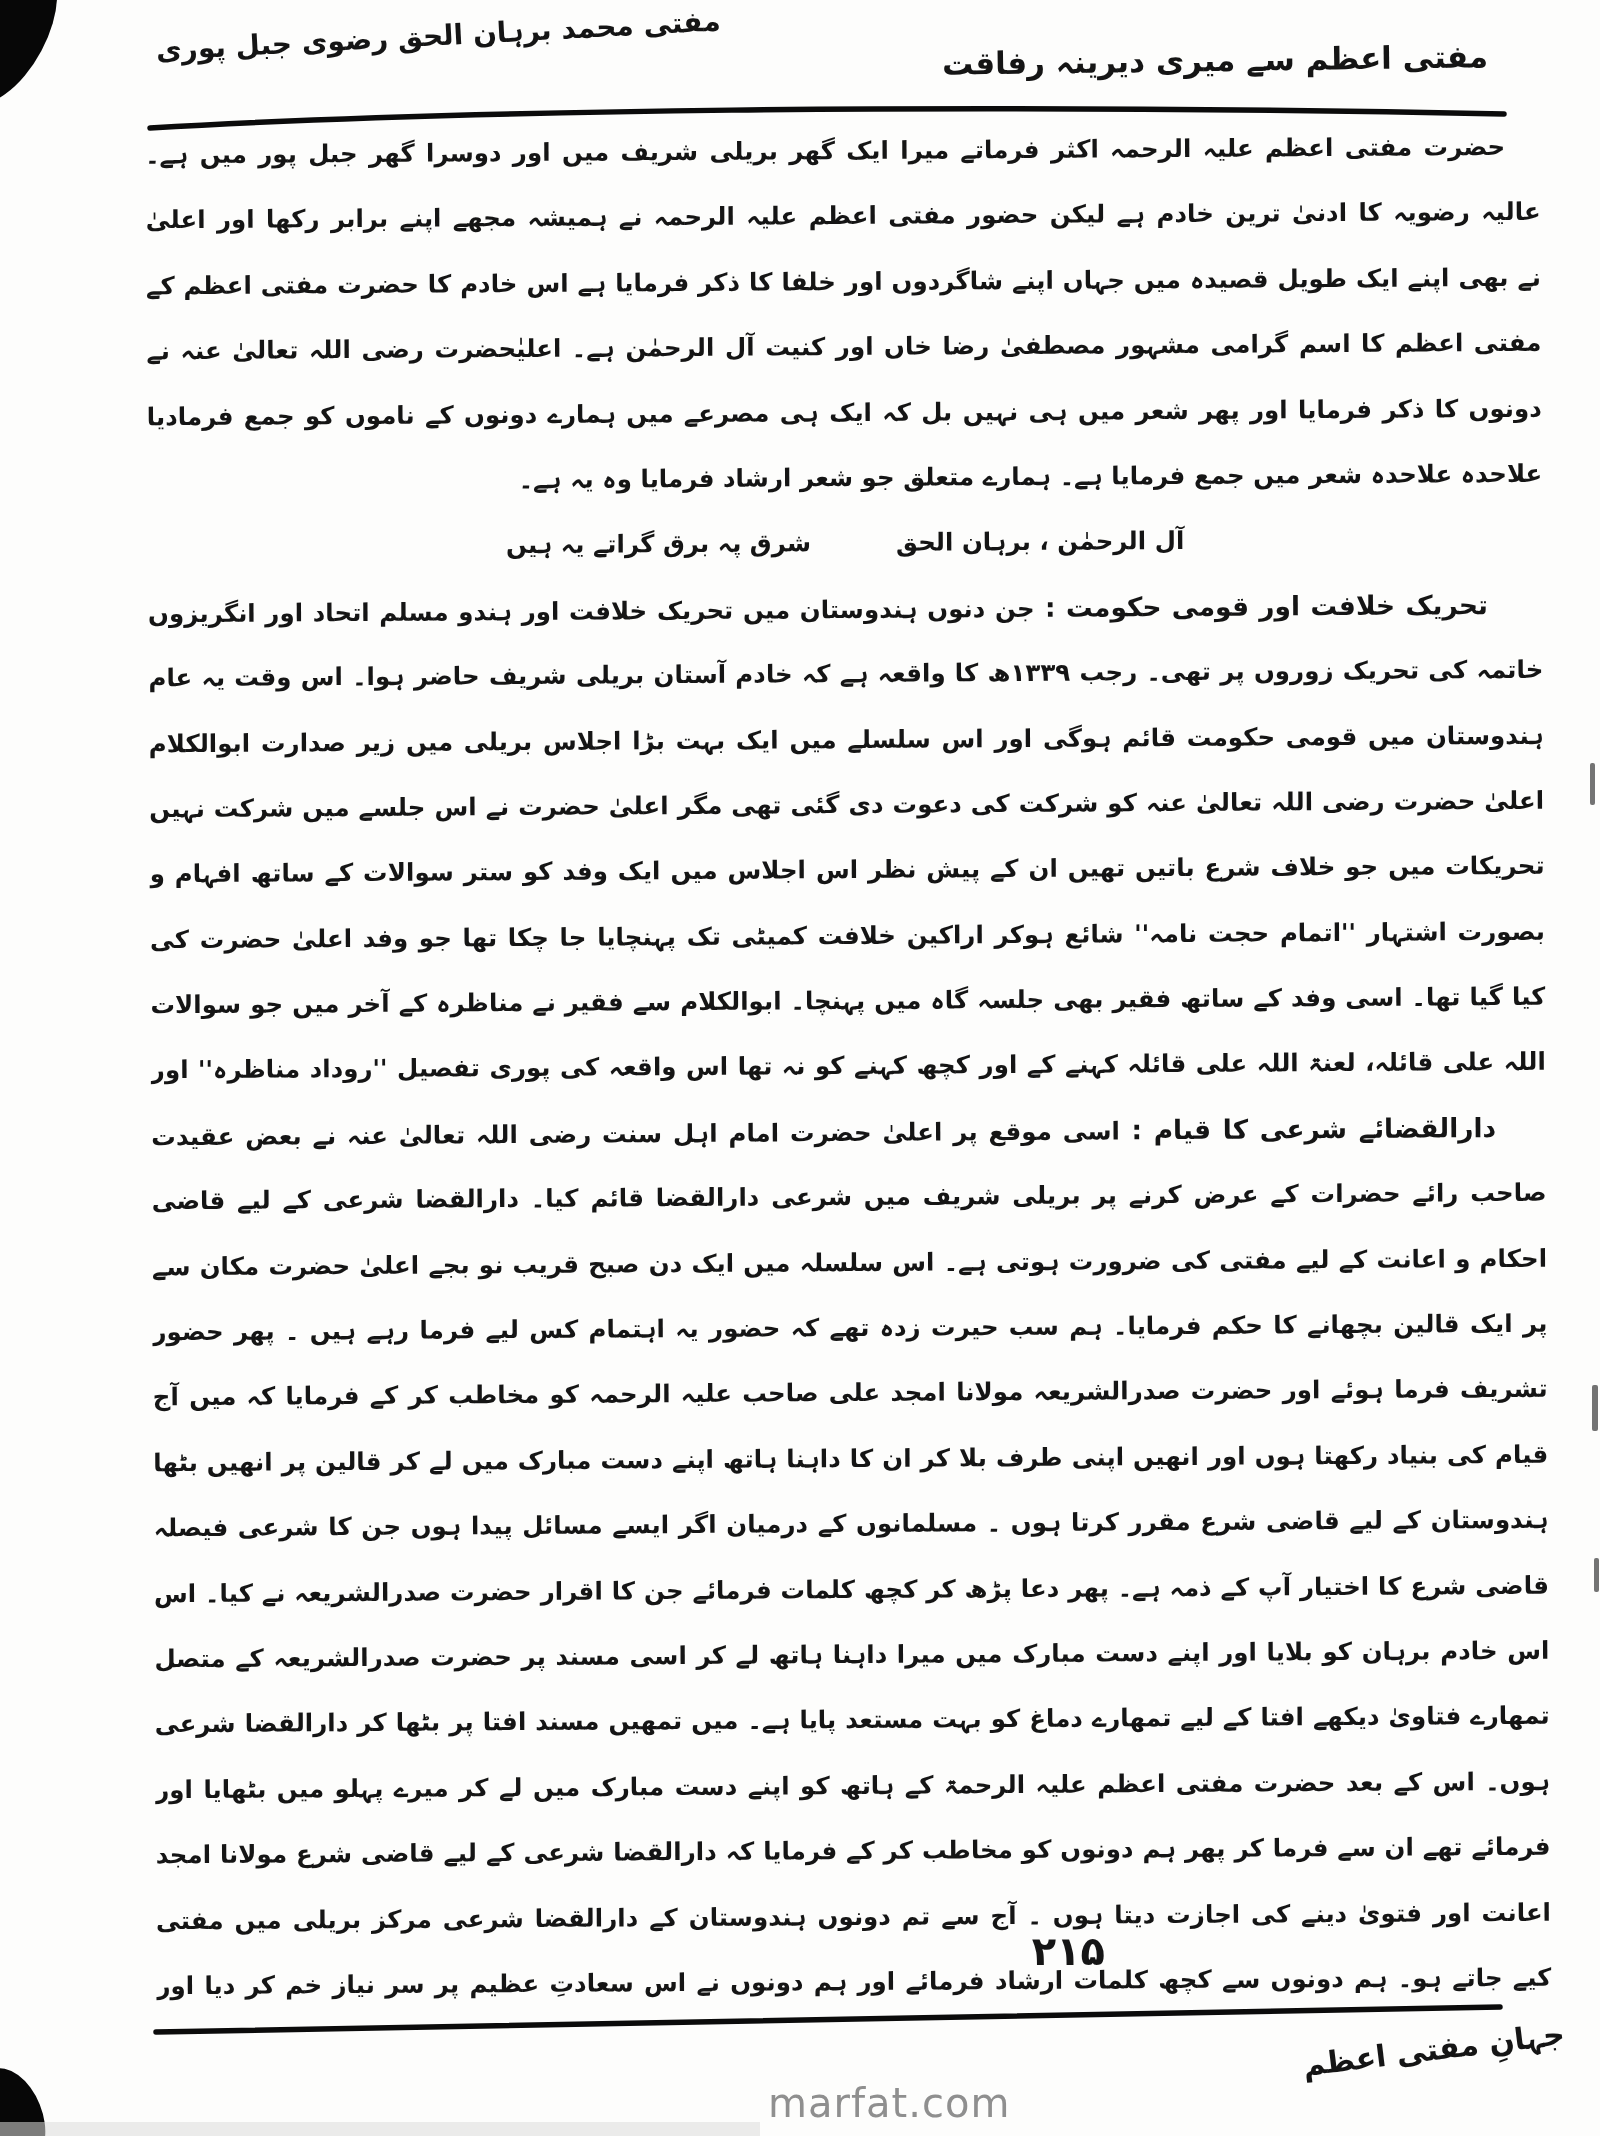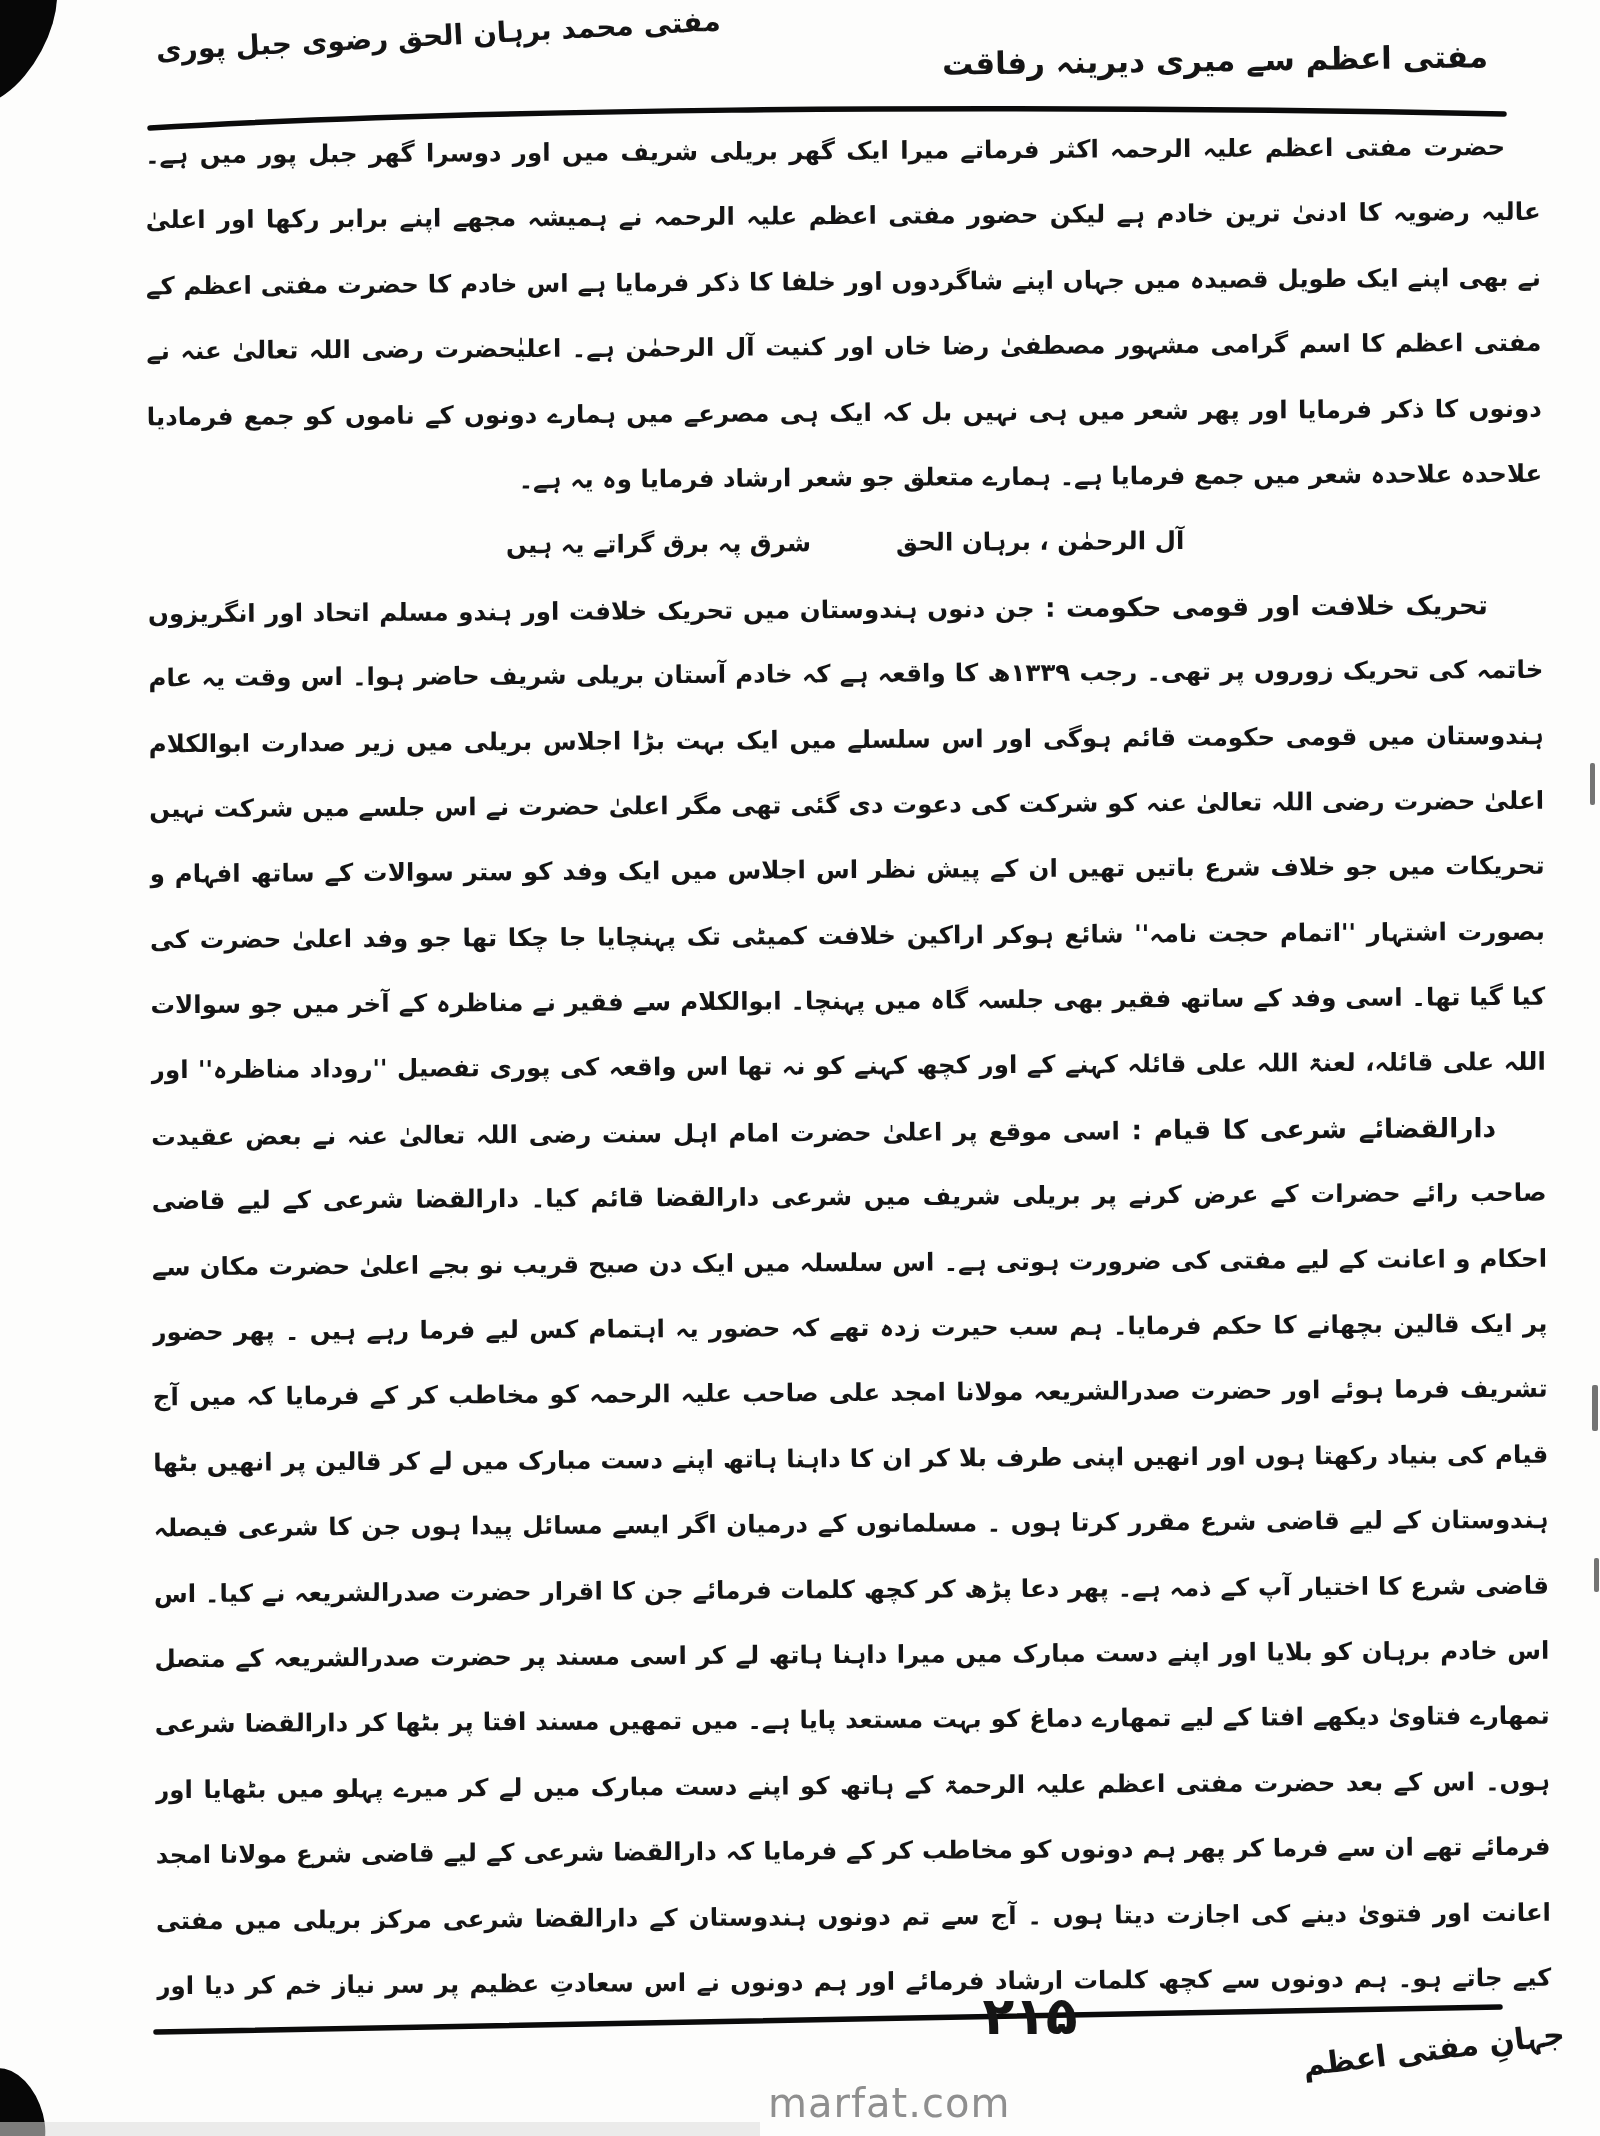--- a/index.html
+++ b/index.html
@@ -41,22 +41,22 @@
     text-align:center;text-align-last:center;
   }
   .line.verse span{flex:none;}
   
   .book-title{
     position:absolute;top:2016px;right:38px;
     font-size:30px;font-weight:bold;white-space:nowrap;
     transform:rotate(-7deg);transform-origin:right top;
   }
   .page-number{
-    position:absolute;top:1986px;left:955px;width:150px;
-    font-size:52px;font-weight:bold;text-align:center;
+    position:absolute;top:1928px;left:955px;width:150px;
+    font-size:40px;font-weight:bold;text-align:right;
     letter-spacing:4px;
   }
   .watermark{
     position:absolute;top:2080px;left:768px;
     font-size:40px;font-weight:normal;color:#8f8f8f;
     letter-spacing:1px;
   }
   
   .rules-overlay{position:absolute;inset:0;pointer-events:none;}
   .blob{position:absolute;background:#070707;border-radius:50%;}

